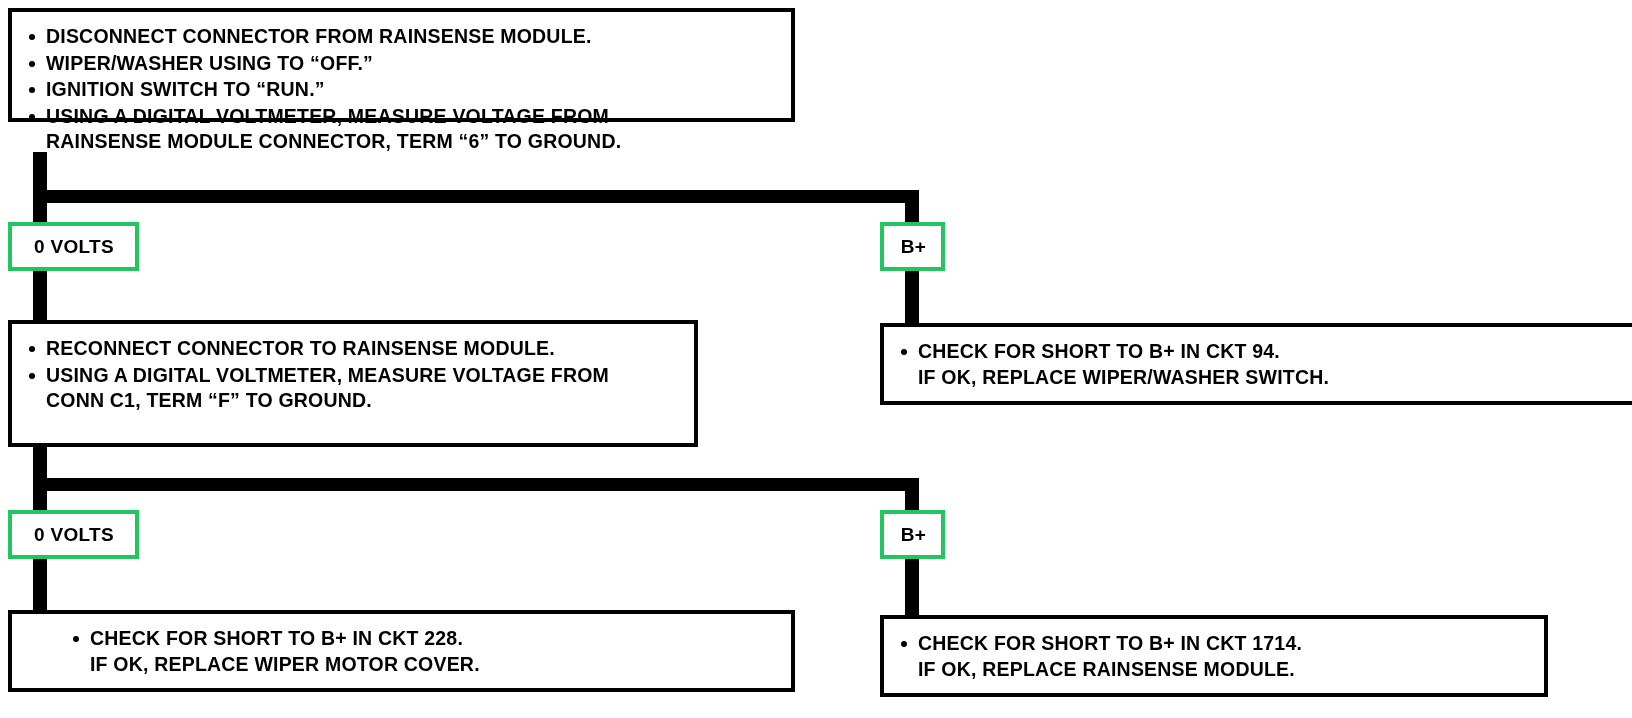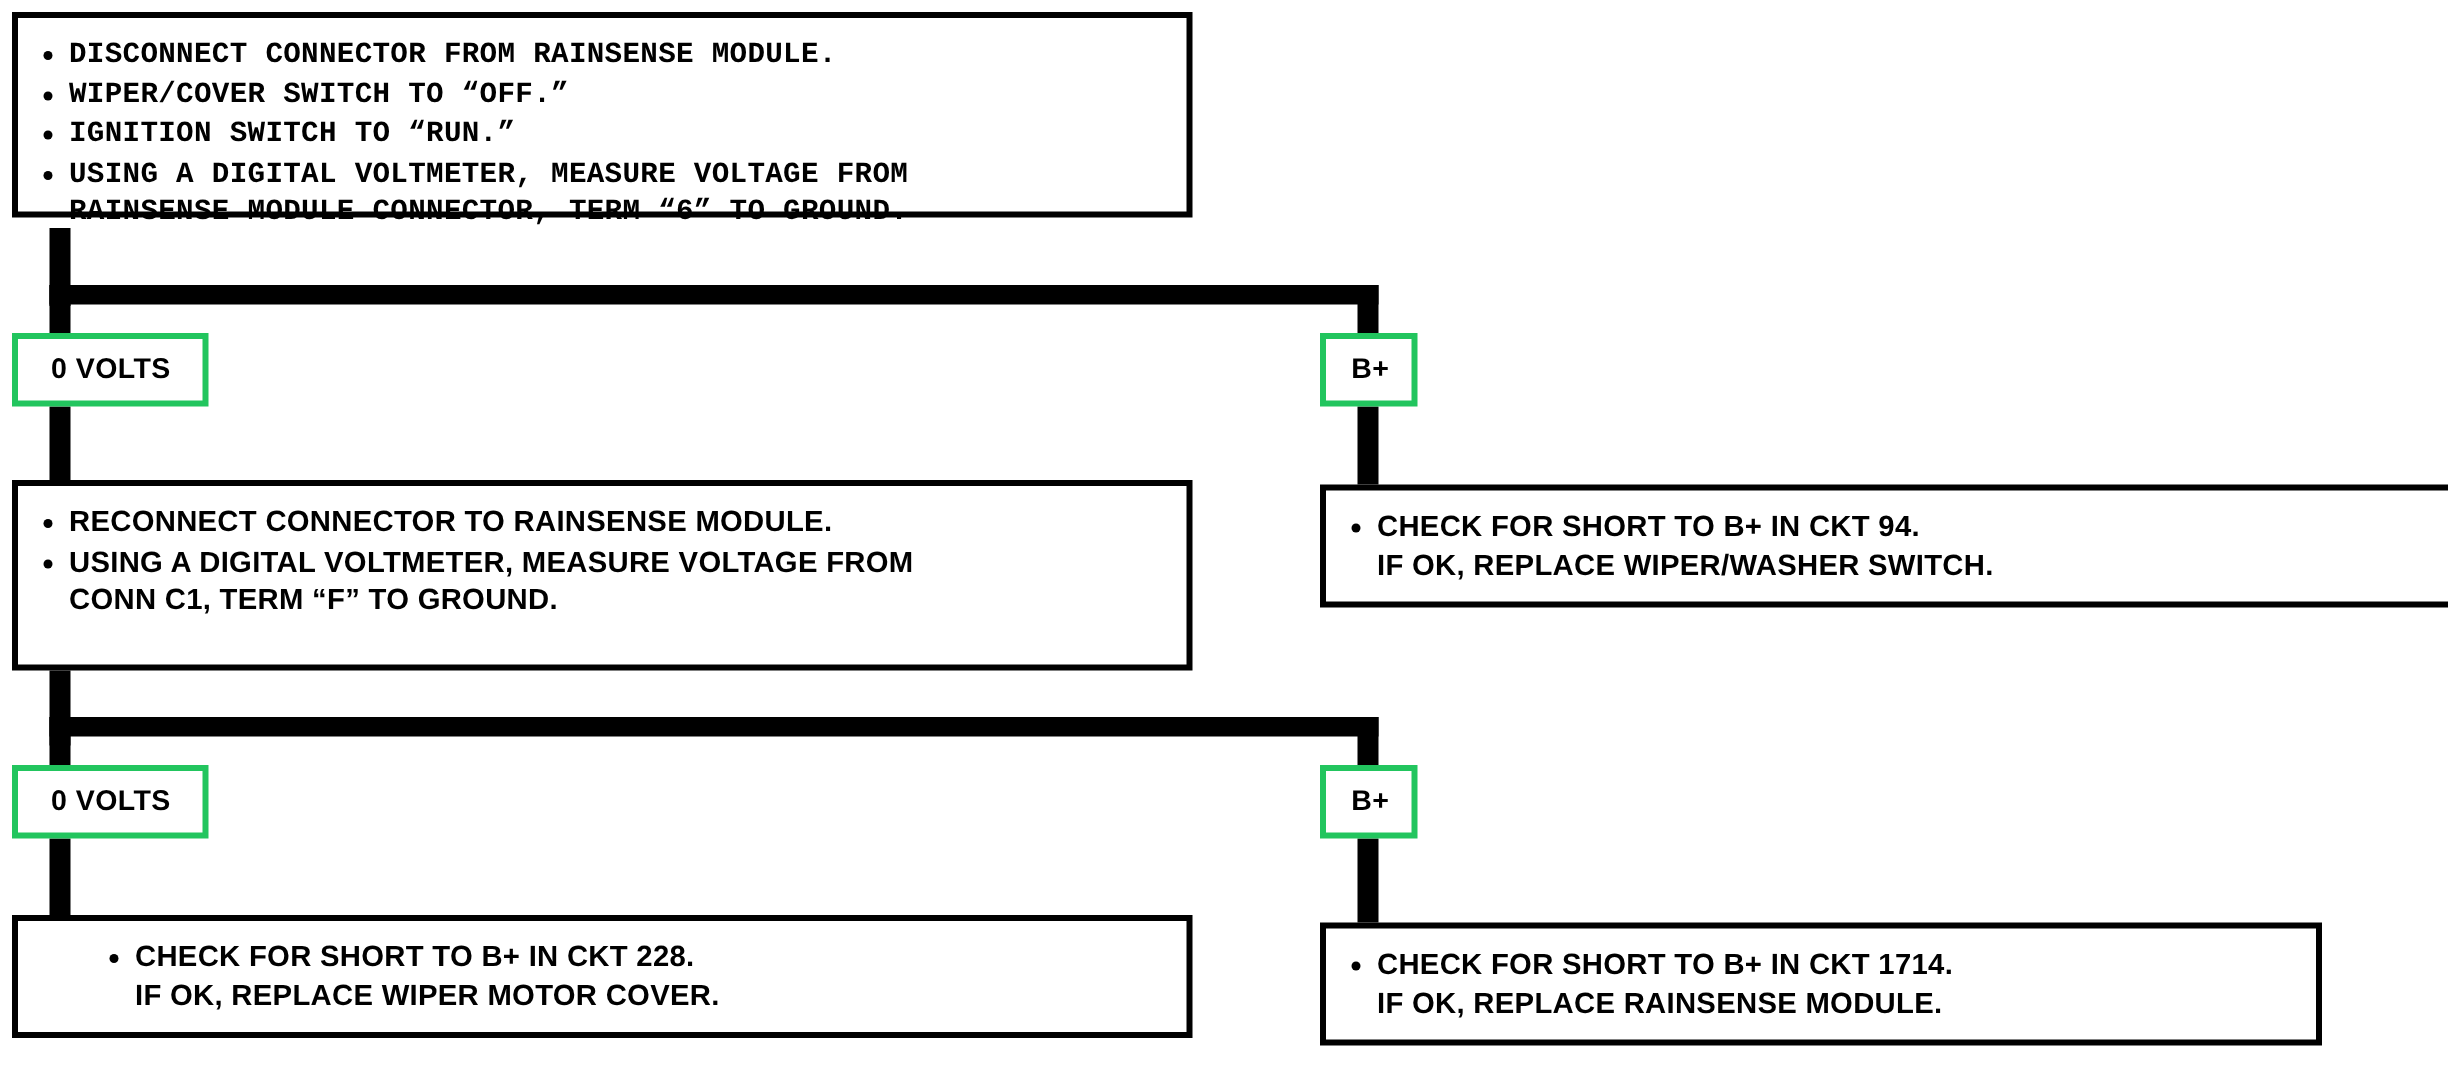--- a/index.html
+++ b/index.html
@@ -96,41 +96,41 @@
   <div class="conn" style="left:33px; top:445px; width:14px; height:52px;"></div>
 
   <div class="conn" style="left:33px; top:478px; width:886px; height:13px;"></div>
 
   <div class="conn" style="left:905px; top:478px; width:14px; height:52px;"></div>
 
   <div class="conn" style="left:33px; top:478px; width:14px; height:137px;"></div>
 
   <div class="conn" style="left:905px; top:530px; width:14px; height:88px;"></div>
 
-  <div class="box" style="left:8px; top:8px; width:787px; height:137px;font-family:Liberation Mono, monospace;">
+  <div class="box" style="left:8px; top:8px; width:787px; height:114px;">
     <div class="box-inner">
       <ul class="blist">
         <li>DISCONNECT CONNECTOR FROM RAINSENSE MODULE.</li>
-        <li>WIPER/COVER SWITCH TO “OFF.”</li>
+        <li>WIPER/WASHER USING TO “OFF.”</li>
         <li>IGNITION SWITCH TO “RUN.”</li>
         <li>USING A DIGITAL VOLTMETER, MEASURE VOLTAGE FROM
 RAINSENSE MODULE CONNECTOR, TERM “6” TO GROUND.</li>
       </ul>
     </div>
   </div>
 
   <div class="vbox left" style="left:8px; top:222px; width:131px; height:49px;">
     <span>0 VOLTS</span>
   </div>
 
   <div class="vbox right" style="left:880px; top:222px; width:65px; height:49px;">
     <span>B+</span>
   </div>
 
-  <div class="box" style="left:8px; top:320px; width:787px; height:127px;">
+  <div class="box" style="left:8px; top:320px; width:690px; height:127px;">
     <div class="box-inner">
       <ul class="blist">
         <li>RECONNECT CONNECTOR TO RAINSENSE MODULE.</li>
         <li>USING A DIGITAL VOLTMETER, MEASURE VOLTAGE FROM
 CONN C1, TERM “F” TO GROUND.</li>
       </ul>
     </div>
   </div>
 
   <div class="box" style="left:880px; top:323px; width:822px; height:82px;">

